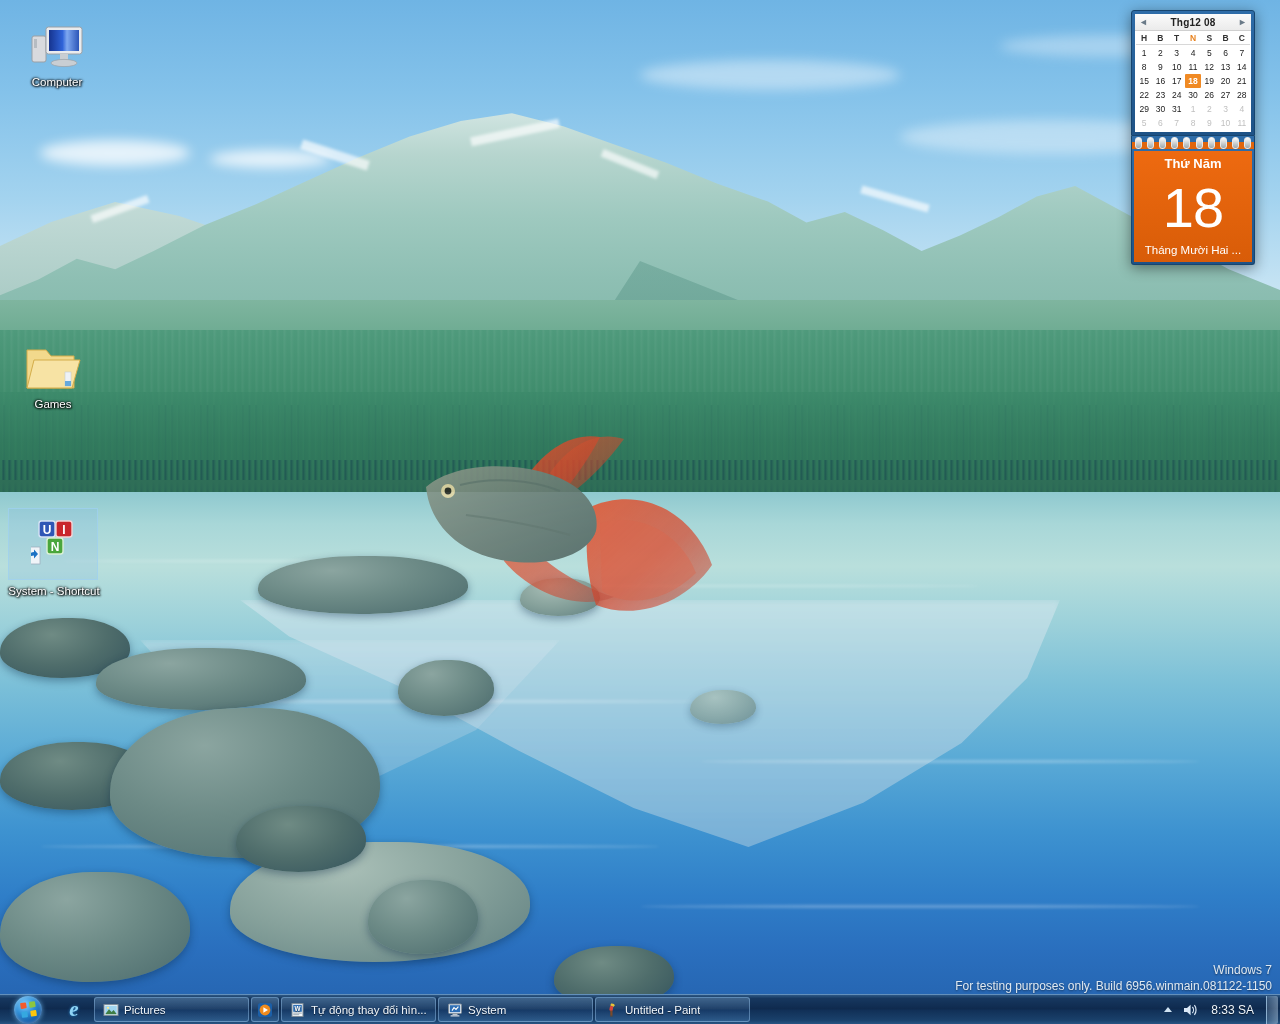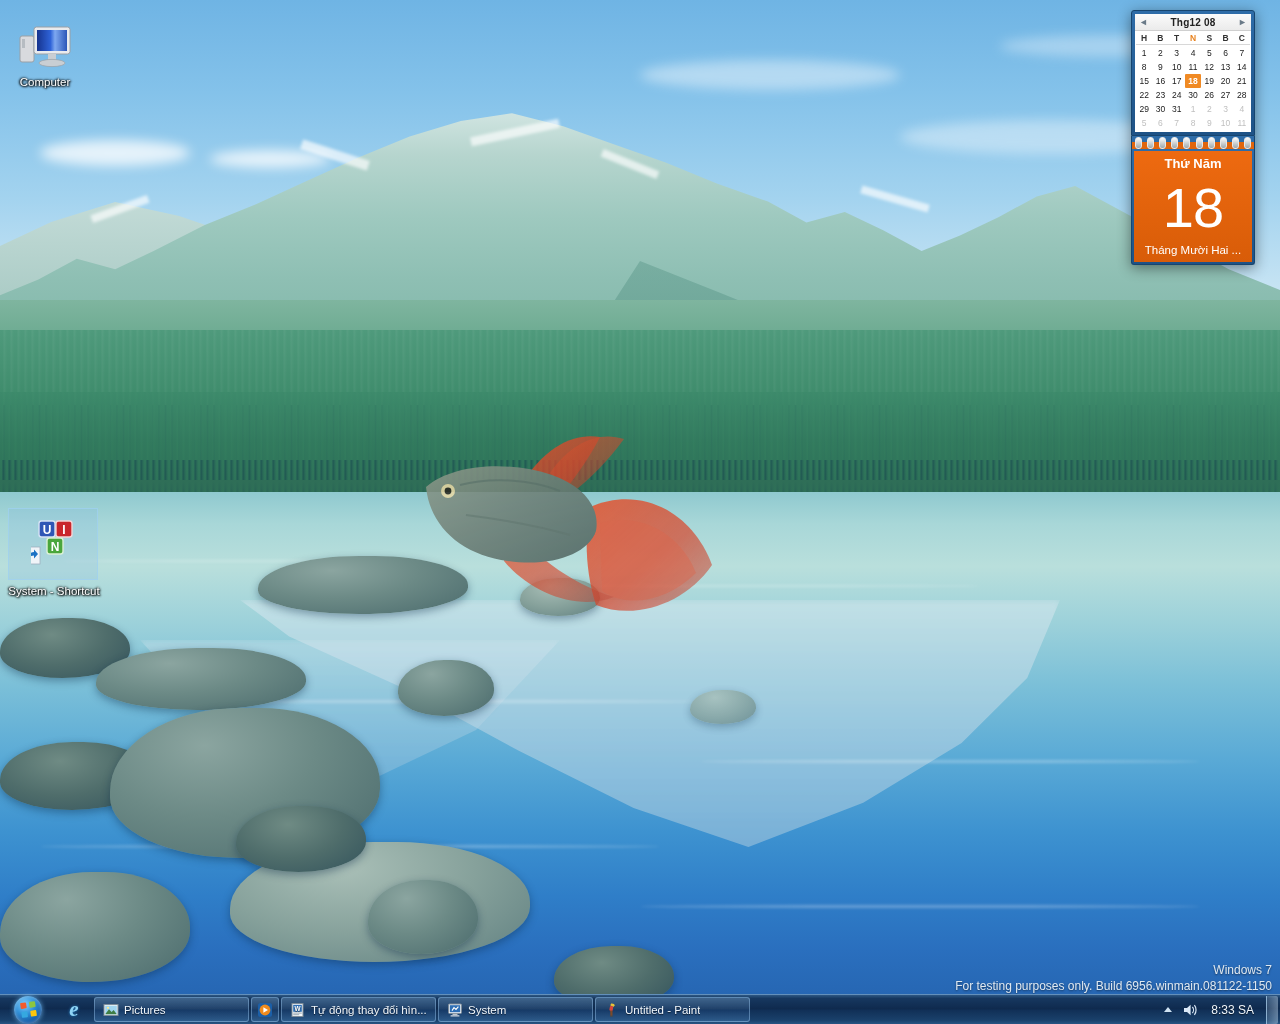--- a/index.html
+++ b/index.html
@@ -344,21 +344,21 @@
         <path d="M26,72 C54,48 110,46 152,60 C186,72 200,94 196,116 C188,140 150,152 108,146
                  C62,140 30,112 26,72 Z" fill="url(#bodyG)"></path>
         <ellipse cx="48" cy="76" rx="7" ry="7" fill="#e8d9a6"></ellipse>
         <ellipse cx="48" cy="76" rx="3.4" ry="3.4" fill="#2b2a22"></ellipse>
         <path d="M60,70 C90,62 130,64 160,76" stroke="#5d706a" stroke-width="2" fill="none" opacity=".6"></path>
         <path d="M66,100 C98,104 136,110 170,120" stroke="#55685f" stroke-width="2" fill="none" opacity=".5"></path>
       </svg>
     </div>
   </div>
 
-  <div class="desk-icon" style="left:0; top:14px;">
+  <div class="desk-icon" style="left:12px; top:14px;">
     <div class="glyph">
       <svg width="54" height="50" viewBox="0 0 54 50">
         <rect x="2" y="14" width="14" height="26" rx="2" fill="#d8dade" stroke="#9aa0a6"></rect>
         <rect x="4" y="17" width="3" height="9" fill="#b6bcc2"></rect>
         <rect x="16" y="5" width="36" height="27" rx="2.5" fill="#e9ebee" stroke="#9aa0a6"></rect>
         <rect x="19" y="8" width="30" height="21" fill="url(#scr)"></rect>
         <defs>
           <linearGradient id="scr" x1="0" y1="0" x2="1" y2="0">
             <stop offset="0%" stop-color="#16348f"></stop>
             <stop offset="45%" stop-color="#2f63d8"></stop>
@@ -367,20 +367,31 @@
           </linearGradient>
         </defs>
         <rect x="30" y="32" width="8" height="6" fill="#c9ced3"></rect>
         <ellipse cx="34" cy="41" rx="13" ry="3.6" fill="#c9ced3" stroke="#9aa0a6" stroke-width=".7"></ellipse>
       </svg>
     </div>
     <div class="cap">Computer</div>
   </div>
 
 
+  <div class="desk-icon" style="left:8px; top:336px;">
+    <div class="glyph">
+      <svg width="58" height="52" viewBox="0 0 58 52">
+        <path d="M3,8 L22,8 L27,14 L50,14 L50,46 L3,46 Z" fill="#f2d98c" stroke="#d4ad4a"></path>
+        <path d="M10,18 L56,18 L48,46 L3,46 Z" fill="#f7e3a4" stroke="#d4ad4a"></path>
+        <rect x="41" y="30" width="6" height="14" fill="#eef2f6" stroke="#c3ccd4" stroke-width=".6"></rect>
+        <rect x="41" y="39" width="6" height="5" fill="#66a9dd"></rect>
+      </svg>
+    </div>
+    <div class="cap">Games</div>
+  </div>
 
   <div class="desk-icon selected" style="left:8px; top:508px; height:72px;">
     <div class="glyph" style="height:64px; align-items:center;">
       <svg width="46" height="48" viewBox="0 0 46 48">
         <rect x="8" y="4" width="16" height="16" rx="2.5" fill="#2f56b5" stroke="#d6e2f5" stroke-width="1.4"></rect>
         <text x="16" y="16.5" font-family="Liberation Sans, sans-serif" font-size="12" font-weight="bold" fill="#fff" text-anchor="middle">U</text>
         <rect x="25" y="4" width="16" height="16" rx="2.5" fill="#c9262b" stroke="#f2d3d4" stroke-width="1.4"></rect>
         <text x="33" y="16.5" font-family="Liberation Sans, sans-serif" font-size="12" font-weight="bold" fill="#fff" text-anchor="middle">I</text>
         <rect x="16" y="21" width="16" height="16" rx="2.5" fill="#4aa63c" stroke="#daf0d4" stroke-width="1.4"></rect>
         <text x="24" y="33.5" font-family="Liberation Sans, sans-serif" font-size="12" font-weight="bold" fill="#fff" text-anchor="middle">N</text>

